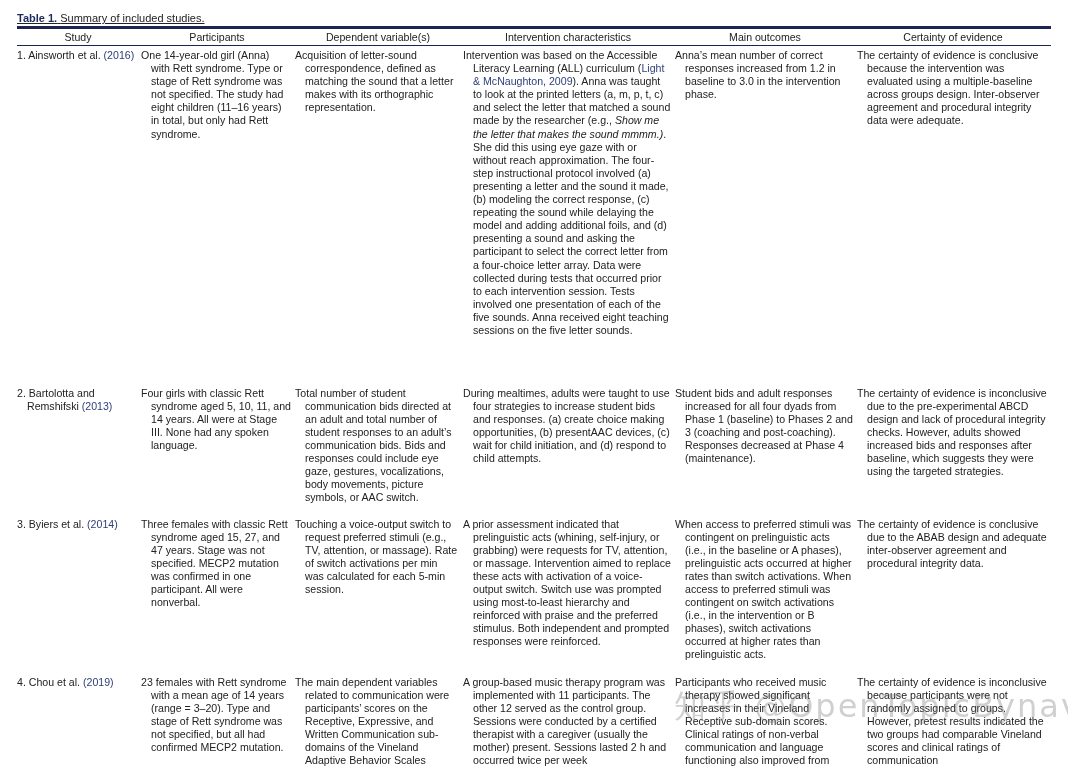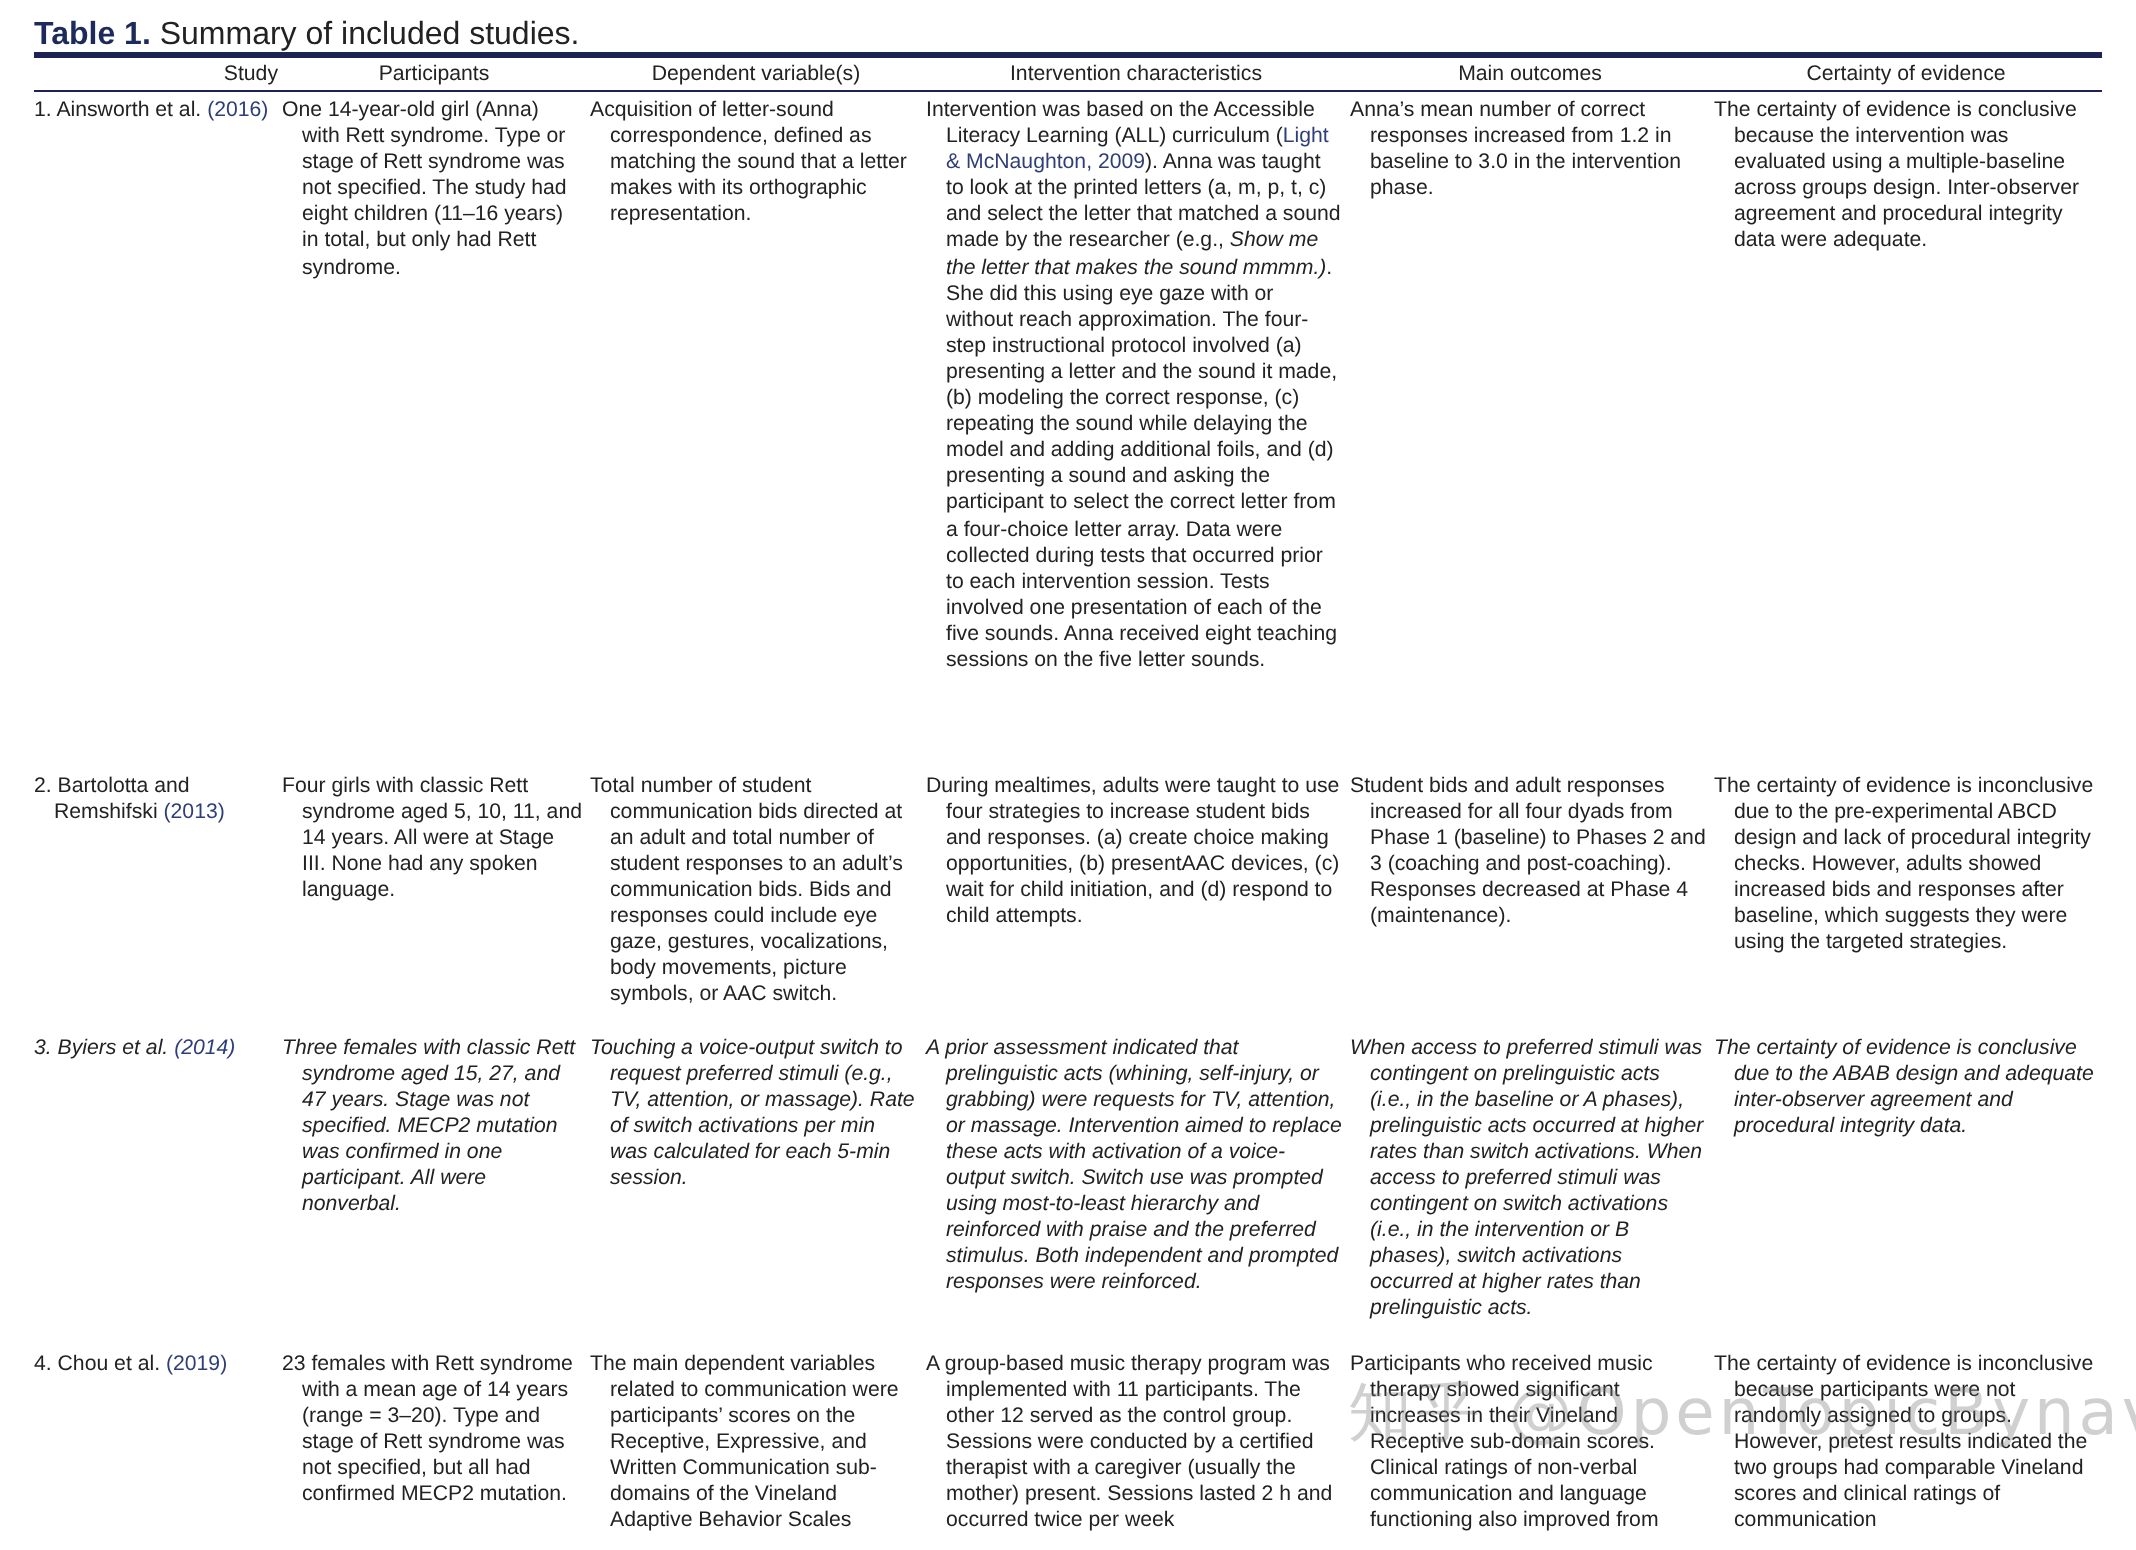--- a/index.html
+++ b/index.html
@@ -5,29 +5,29 @@
   html, body { margin: 0; padding: 0; background: #ffffff; }
   body {
     width: 1068px; height: 775px; overflow: hidden;
     font-family: "Liberation Sans", "DejaVu Sans", sans-serif;
     color: #222;
     font-size: 10.6px;
     line-height: 13.1px;
     position: relative;
   }
   .page { position: absolute; left: 17px; top: 10px; width: 1034px; }
-  .caption { font-size: 16px; color: #222; height: 16px; line-height: 16px; }
+  .caption { font-size: 11px; color: #222; height: 16px; line-height: 16px; text-decoration: underline; }
   .caption .label { font-weight: bold; color: #1d2a5c; }
   table { border-collapse: collapse; width: 1034px; table-layout: fixed; }
   thead th {
     font-weight: normal; text-align: center; padding: 2px 2px 2px 0;
     border-top: 3px solid #1d2354; border-bottom: 1.5px solid #1d2354;
     height: 12px; line-height: 12px;
   }
-  thead th.first { text-align: right; }
+  thead th.first { text-align: center; }
   tbody td { vertical-align: top; padding: 3px 4px 0 0; }
   tbody tr.row-pad td { padding-bottom: 8px; }
   tbody tr:last-child td { border-bottom: 3px solid #1d2354; padding-bottom: 12px; }
   .hang { padding-left: 10px; text-indent: -10px; }
   .cite { color: #2e3f78; }
   .ital { font-style: italic; text-align: center; }
   .continued { text-align: right; margin-top: 2px; font-size: 10.6px; }
   .continued span { font-style: italic; }
   .col-study { width: 124px; }
   .col-part { width: 154px; }
@@ -91,21 +91,21 @@
           <span>2. Bartolotta and Remshifski</span>
           <span class="cite">(2013)</span>
         </td>
         <td class="hang">Four girls with classic Rett syndrome aged 5, 10, 11, and 14 years. All were at Stage III. None had any spoken language.</td>
         <td class="hang">Total number of student communication bids directed at an adult and total number of student responses to an adult’s communication bids. Bids and responses could include eye gaze, gestures, vocalizations, body movements, picture symbols, or AAC switch.</td>
         <td class="hang">During mealtimes, adults were taught to use four strategies to increase student bids and responses. (a) create choice making opportunities, (b) presentAAC devices, (c) wait for child initiation, and (d) respond to child attempts.</td>
         <td class="hang">Student bids and adult responses increased for all four dyads from Phase 1 (baseline) to Phases 2 and 3 (coaching and post-coaching). Responses decreased at Phase 4 (maintenance).</td>
         <td class="hang">The certainty of evidence is inconclusive due to the pre-experimental ABCD design and lack of procedural integrity checks. However, adults showed increased bids and responses after baseline, which suggests they were using the targeted strategies.</td>
       </tr>
 
-      <tr class="row-pad" style="height:158px;font-style:italic;">
+      <tr class="row-pad" style="height:158px;">
         <td class="hang">
           <span>3. Byiers et al.</span>
           <span class="cite">(2014)</span>
         </td>
         <td class="hang">Three females with classic Rett syndrome aged 15, 27, and 47 years. Stage was not specified. MECP2 mutation was confirmed in one participant. All were nonverbal.</td>
         <td class="hang">Touching a voice-output switch to request preferred stimuli (e.g., TV, attention, or massage). Rate of switch activations per min was calculated for each 5-min session.</td>
         <td class="hang">A prior assessment indicated that prelinguistic acts (whining, self-injury, or grabbing) were requests for TV, attention, or massage. Intervention aimed to replace these acts with activation of a voice-output switch. Switch use was prompted using most-to-least hierarchy and reinforced with praise and the preferred stimulus. Both independent and prompted responses were reinforced.</td>
         <td class="hang">When access to preferred stimuli was contingent on prelinguistic acts (i.e., in the baseline or A phases), prelinguistic acts occurred at higher rates than switch activations. When access to preferred stimuli was contingent on switch activations (i.e., in the intervention or B phases), switch activations occurred at higher rates than prelinguistic acts.</td>
         <td class="hang">The certainty of evidence is conclusive due to the ABAB design and adequate inter-observer agreement and procedural integrity data.</td>
       </tr>

